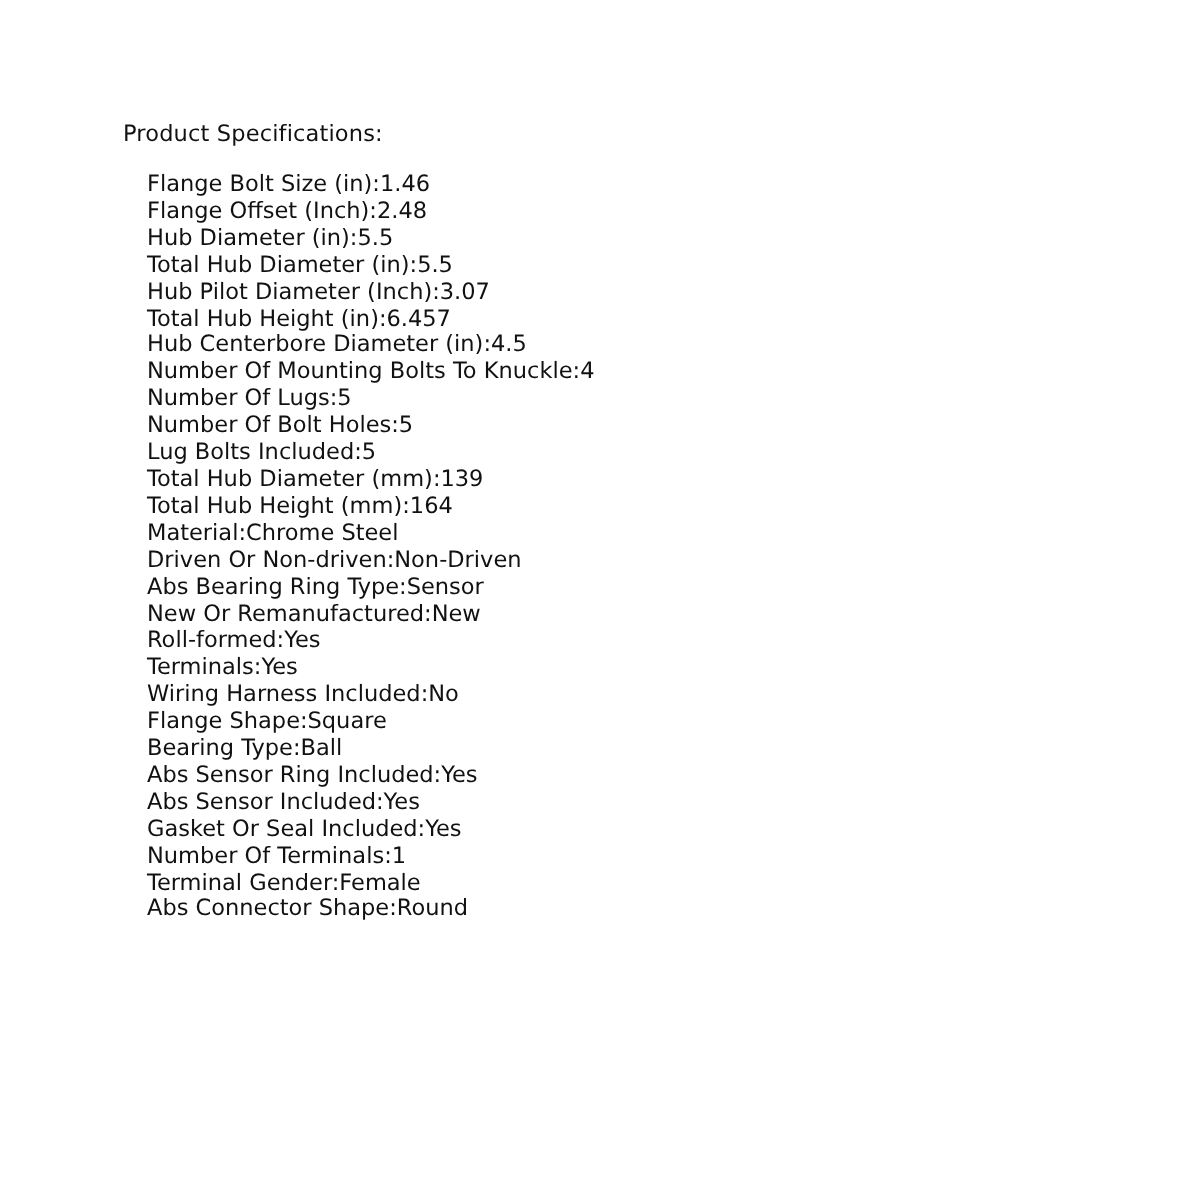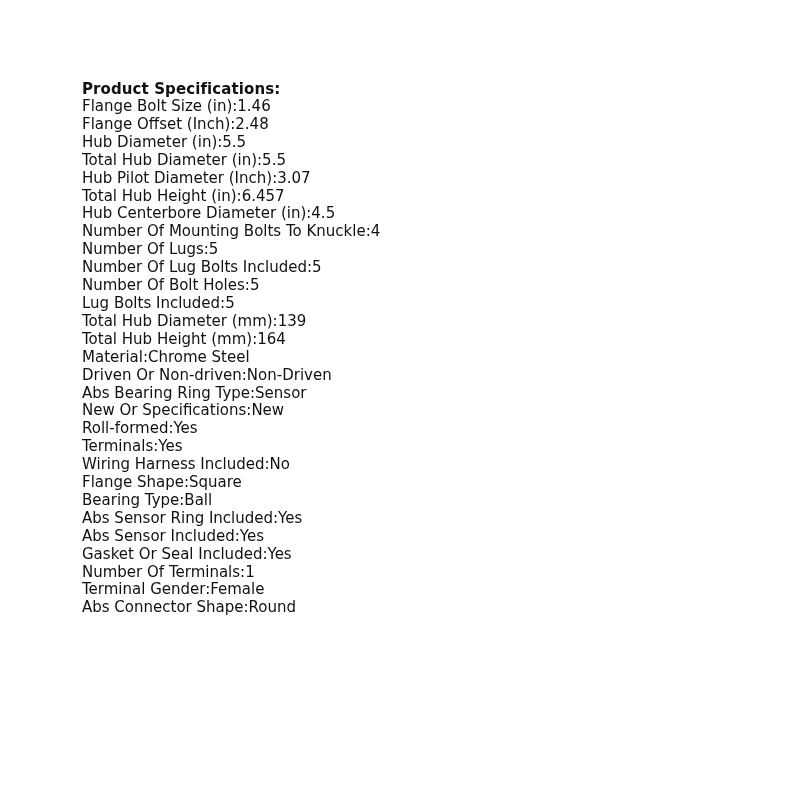--- a/index.html
+++ b/index.html
@@ -21,28 +21,28 @@
     box-sizing: border-box;
   }
   .spec-block {
     position: absolute;
     left: 82px;
     top: 80px;
     width: 660px;
   }
   .spec-title {
     font-size: 15px;
-    font-weight: bold;
+    font-weight: normal;
     line-height: 18px;
     margin: 0 0 0 0;
     letter-spacing: 0.1px;
   }
   .spec-list {
     list-style: none;
-    margin: 0;
+    margin: 16px;
     padding: 0;
   }
   .spec-list li {
     font-size: 15px;
     line-height: 17.9px;
     white-space: pre;
   }
 </style>
 </head>
 <body>
@@ -53,29 +53,28 @@
     <ul class="spec-list">
       <li>Flange Bolt Size (in):1.46</li>
       <li>Flange Offset (Inch):2.48</li>
       <li>Hub Diameter (in):5.5</li>
       <li>Total Hub Diameter (in):5.5</li>
       <li>Hub Pilot Diameter (Inch):3.07</li>
       <li>Total Hub Height (in):6.457</li>
       <li>Hub Centerbore Diameter (in):4.5</li>
       <li>Number Of Mounting Bolts To Knuckle:4</li>
       <li>Number Of Lugs:5</li>
-      <li>Number Of Lug Bolts Included:5</li>
       <li>Number Of Bolt Holes:5</li>
       <li>Lug Bolts Included:5</li>
       <li>Total Hub Diameter (mm):139</li>
       <li>Total Hub Height (mm):164</li>
       <li>Material:Chrome Steel</li>
       <li>Driven Or Non-driven:Non-Driven</li>
       <li>Abs Bearing Ring Type:Sensor</li>
-      <li>New Or Specifications:New</li>
+      <li>New Or Remanufactured:New</li>
       <li>Roll-formed:Yes</li>
       <li>Terminals:Yes</li>
       <li>Wiring Harness Included:No</li>
       <li>Flange Shape:Square</li>
       <li>Bearing Type:Ball</li>
       <li>Abs Sensor Ring Included:Yes</li>
       <li>Abs Sensor Included:Yes</li>
       <li>Gasket Or Seal Included:Yes</li>
       <li>Number Of Terminals:1</li>
       <li>Terminal Gender:Female</li>

